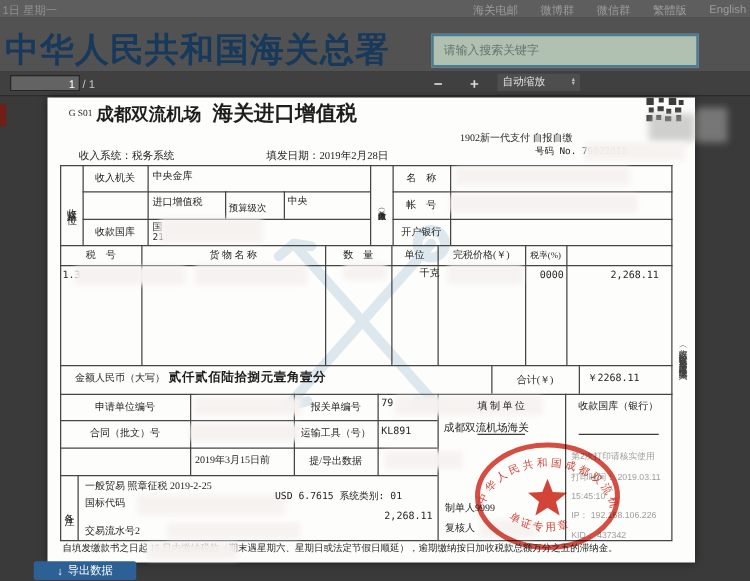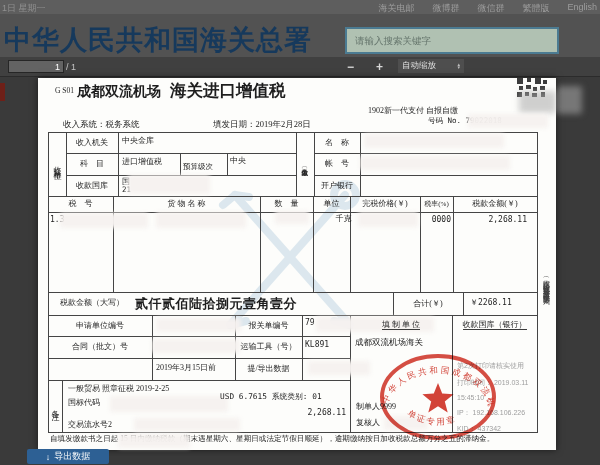--- a/index.html
+++ b/index.html
@@ -30,21 +30,21 @@
   .doc{font-size:8px;line-height:1.15;}
   .mono{font-family:"DejaVu Sans Mono",monospace;}
   .hl{position:absolute;height:1px;background:#454545;}
   .vl{position:absolute;width:1px;background:#454545;}
   .vtext{writing-mode:vertical-rl;text-orientation:upright;letter-spacing:2px;
     display:flex;align-items:center;justify-content:center;}
   .cellc{display:flex;align-items:center;justify-content:center;text-align:center;}
   .redact{position:absolute;background:rgba(246,241,239,.96);filter:blur(2px);border-radius:2px;}
   .redact2{position:absolute;background:rgba(170,170,170,.55);filter:blur(3px);border-radius:2px;}
   .gray{color:#9e9e9e;font-size:7px;font-family:"Liberation Sans",sans-serif;}
-  .underl{border-bottom:1px solid #3c3c3c;padding-bottom:0;}
+  .underl{border-bottom:1px solid #3c3c3c;padding-bottom:18px;}
   #stampbox{mix-blend-mode:multiply;}
   #exportbtn{left:27px;top:449px;width:82px;height:15px;background:#2d6094;border-radius:2px;
     color:#fff;font-size:9px;display:flex;align-items:center;justify-content:center;gap:4px;cursor:pointer;}
 </style>
 </head>
 <body>
 
 <div id="screen">
 
   <div class="abs" id="topstrip">
@@ -155,21 +155,20 @@
     <div class="vl" style="left:114px;top:237px;height:65px;"></div>
     <div class="vl" style="left:197px;top:237px;height:65px;"></div>
     <div class="vl" style="left:264px;top:237px;height:65px;"></div>
     <div class="vl" style="left:312px;top:237px;height:117px;"></div>
     <div class="vl" style="left:414px;top:237px;height:117px;"></div>
     <div class="vl" style="left:24px;top:302px;height:52px;"></div>
 
     <div class="abs vtext" style="left:10px;top:54px;width:18px;height:64px;font-size:8px;">收款单位</div>
     <div class="abs cellc" style="left:28px;top:54px;width:52px;height:21px;">收入机关</div>
     <span class="abs" style="left:84px;top:58px;">中央金库</span>
-    <div class="abs cellc" style="left:28px;top:75px;width:52px;height:22px;">科　目</div>
     <span class="abs" style="left:84px;top:79px;">进口增值税</span>
     <span class="abs" style="left:145px;top:85px;font-size:7.5px;">预算级次</span>
     <span class="abs" style="left:192px;top:78px;">中央</span>
     <div class="abs cellc" style="left:28px;top:97px;width:52px;height:21px;">收款国库</div>
     <span class="abs" style="left:84px;top:99px;">国</span>
     <span class="abs mono" style="left:84px;top:108px;font-size:7.5px;">21</span>
     <div class="redact" style="left:90px;top:97px;width:82px;height:19px;"></div>
 
     <div class="abs vtext" style="left:258px;top:54px;width:18px;height:64px;font-size:6.5px;letter-spacing:0;">缴款单位（人）</div>
     <div class="abs cellc" style="left:276px;top:54px;width:46px;height:21px;">名　称</div>
@@ -177,33 +176,32 @@
     <div class="abs cellc" style="left:276px;top:97px;width:46px;height:21px;">开户银行</div>
     <div class="redact" style="left:326px;top:56px;width:140px;height:14px;"></div>
     <div class="redact" style="left:322px;top:78px;width:150px;height:14px;"></div>
 
     <div class="abs cellc" style="left:10px;top:118px;width:65px;height:16px;">税　号</div>
     <div class="abs cellc" style="left:75px;top:118px;width:147px;height:16px;">货 物 名 称</div>
     <div class="abs cellc" style="left:222px;top:118px;width:53px;height:16px;">数　量</div>
     <div class="abs cellc" style="left:275px;top:118px;width:37px;height:16px;">单位</div>
     <div class="abs cellc" style="left:312px;top:118px;width:70px;height:16px;">完税价格(￥)</div>
     <div class="abs cellc" style="left:382px;top:118px;width:33px;height:16px;font-size:7px;">税率(%)</div>
-    <div class="abs cellc" style="left:415px;top:118px;width:84px;height:16px;">税款金额(￥)</div>
 
     <span class="abs mono" style="left:12px;top:137px;">1.3</span>
     <div class="redact" style="left:22px;top:135px;width:88px;height:15px;"></div>
     <div class="redact" style="left:118px;top:134px;width:90px;height:16px;"></div>
     <div class="redact" style="left:237px;top:133px;width:34px;height:13px;"></div>
     <div class="abs cellc" style="left:275px;top:135px;width:37px;height:12px;margin-left:12px;">千克</div>
     <div class="redact" style="left:320px;top:134px;width:60px;height:15px;"></div>
     <div class="abs mono" style="left:382px;top:137px;width:31px;text-align:right;">0000</div>
     <div class="abs mono" style="left:415px;top:137px;width:74px;text-align:right;">2,268.11</div>
 
-    <span class="abs" style="left:22px;top:220px;">税款金额（大写）</span>
-    <span class="abs" style="left:97px;top:219px;font-size:13px;font-weight:bold;letter-spacing:.5px;">贰仟贰佰陆拾捌元壹角壹分</span>
+    <span class="abs" style="left:22px;top:220px;">金额人民币（大写）</span>
+    <span class="abs" style="left:97px;top:219px;font-size:10px;font-weight:bold;letter-spacing:.5px;">贰仟贰佰陆拾捌元壹角壹分</span>
     <div class="abs cellc" style="left:355px;top:214px;width:70px;height:23px;">合计(￥)</div>
     <span class="abs mono" style="left:432px;top:220px;">￥2268.11</span>
 
     <div class="abs cellc" style="left:10px;top:237px;width:104px;height:21px;">申请单位编号</div>
     <div class="redact" style="left:118px;top:240px;width:85px;height:14px;"></div>
     <div class="abs cellc" style="left:197px;top:237px;width:67px;height:21px;">报关单编号</div>
     <span class="abs mono" style="left:267px;top:240px;">79</span>
     <div class="redact" style="left:278px;top:239px;width:118px;height:15px;"></div>
 
     <div class="abs cellc" style="left:10px;top:258px;width:104px;height:22px;">合同（批文）号</div>

